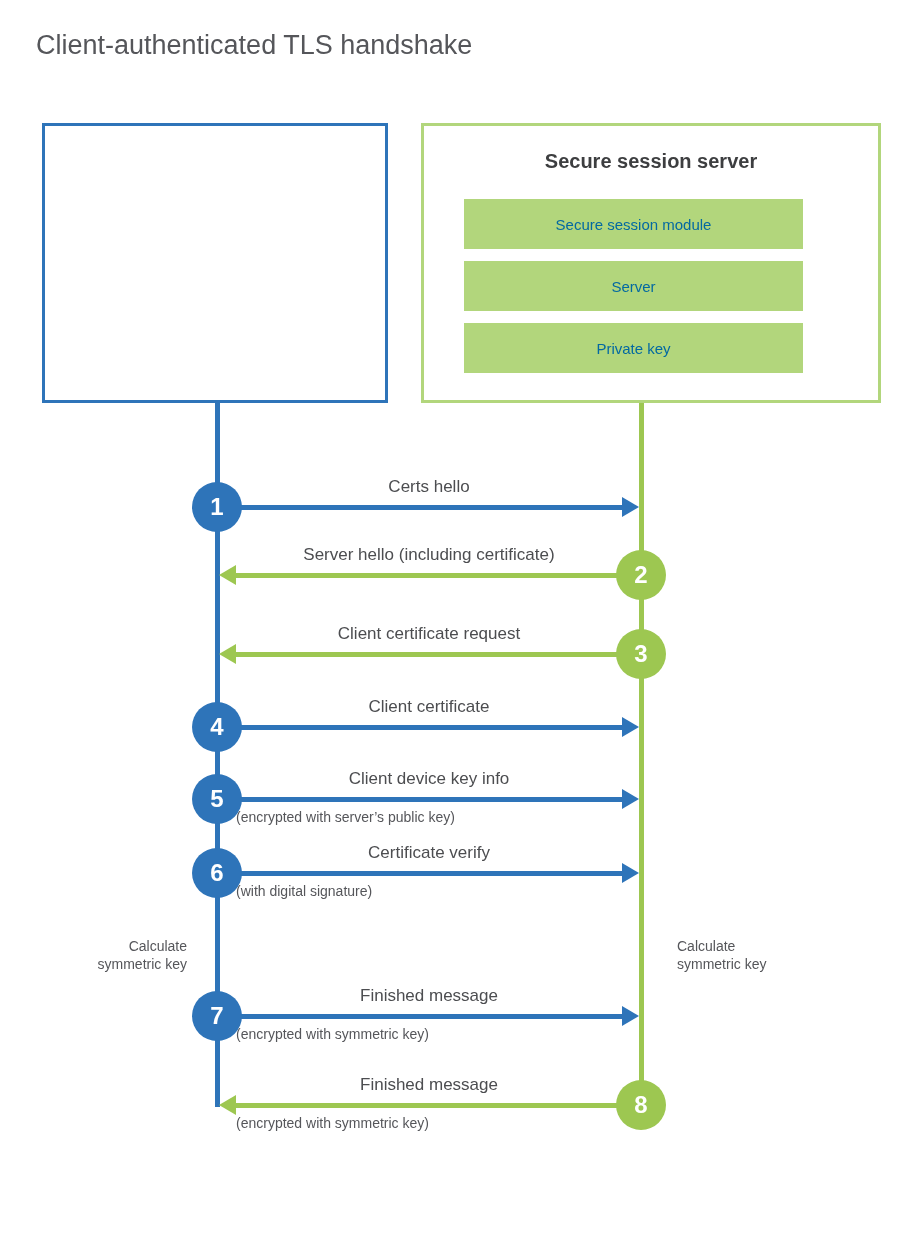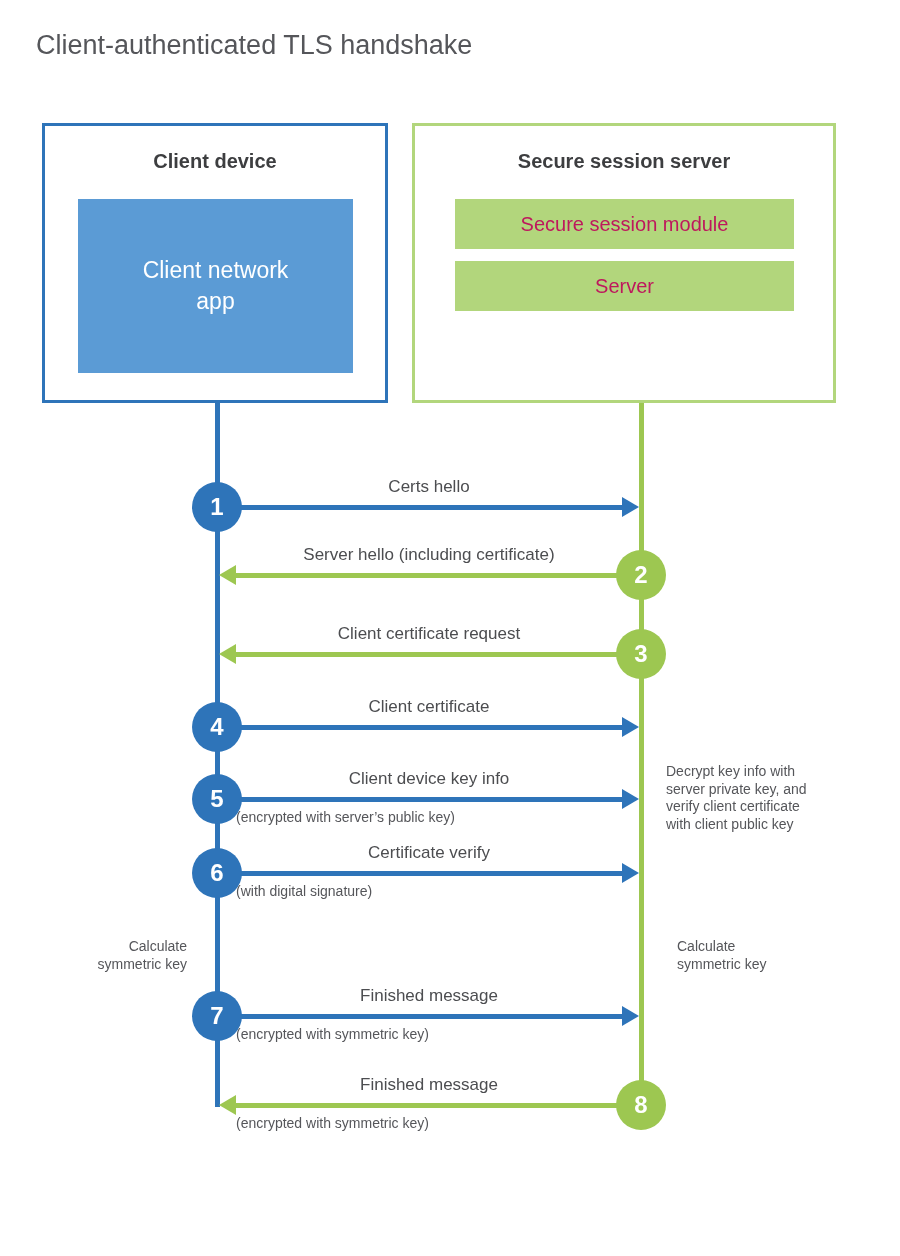--- a/index.html
+++ b/index.html
@@ -12,26 +12,26 @@
   }
   html,body{margin:0;padding:0;background:#ffffff;}
   body{font-family:"Liberation Sans", sans-serif;}
   .canvas{position:relative;width:900px;height:1256px;background:#ffffff;overflow:hidden;}
 
   .page-title{position:absolute;left:36px;top:30px;font-size:27px;font-weight:400;color:var(--text_gray);}
 
   
   .entity-box{position:absolute;top:123px;height:280px;background:#fff;box-sizing:border-box;}
   .client-box{left:42px;width:346px;border:3px solid var(--blue);}
-  .server-box{left:412px;width:424px;border:3px solid var(--green_light);}
+  .server-box{left:421px;width:460px;border:3px solid var(--green_light);}
   .entity-title{width:100%;text-align:center;margin-top:24px;font-size:20px;font-weight:700;color:var(--text_dark);}
   .app-box{position:absolute;left:33px;top:73px;width:275px;height:174px;background:var(--blue_light);
            color:#fff;font-size:23px;line-height:31px;text-align:center;display:flex;align-items:center;justify-content:center;white-space:pre-line;}
   .bar{position:absolute;left:40px;width:339px;height:50px;background:var(--green_light);
-       color:#be185d;font-size:20px;display:flex;align-items:center;justify-content:center;}
+       color:#0369a1;font-size:15px;display:flex;align-items:center;justify-content:center;}
   .bar.b1{top:73px;} .bar.b2{top:135px;} .bar.b3{top:197px;}
 
   
   .lifeline{position:absolute;top:403px;width:5px;height:704px;}
   .lifeline.client{left:215px;background:var(--blue);}
   .lifeline.server{left:639px;background:var(--green);}
 
   
   .step{position:absolute;left:0;top:0;width:900px;height:0;}
   .circle{position:absolute;width:50px;height:50px;border-radius:50%;color:#fff;font-size:24px;font-weight:700;
@@ -56,29 +56,27 @@
   .note-calc-right{left:677px;top:938px;width:140px;text-align:left;}
 </style>
 </head>
 <body>
 
 <div class="canvas">
 
   <div class="page-title">Client-authenticated TLS handshake</div>
 
   <div class="entity-box client-box">
-    <div class="entity-title">Client device</div>
-    <div class="app-box">Client network
-app</div>
   </div>
 
   <div class="entity-box server-box">
     <div class="entity-title">Secure session server</div>
     <div class="bar b1">Secure session module</div>
     <div class="bar b2">Server</div>
+    <div class="bar b3">Private key</div>
   </div>
 
   <div class="lifeline client"></div>
   <div class="lifeline server"></div>
 
   <div class="step blue" style="--y:507px">
     <div class="aline"></div>
     <div class="ahead"></div>
     <div class="circle">1</div>
     <div class="msg-label">Certs hello</div>
@@ -130,22 +128,18 @@
   </div>
 
   <div class="step green" style="--y:1105px">
     <div class="aline"></div>
     <div class="ahead"></div>
     <div class="circle">8</div>
     <div class="msg-label">Finished message</div>
     <div class="msg-sublabel">(encrypted with symmetric key)</div>
   </div>
 
-  <div class="side-note note-decrypt">Decrypt key info with
-server private key, and
-verify client certificate
-with client public key</div>
   <div class="side-note note-calc-left">Calculate
 symmetric key</div>
   <div class="side-note note-calc-right">Calculate
 symmetric key</div>
 
 </div>
 
 </body></html>

